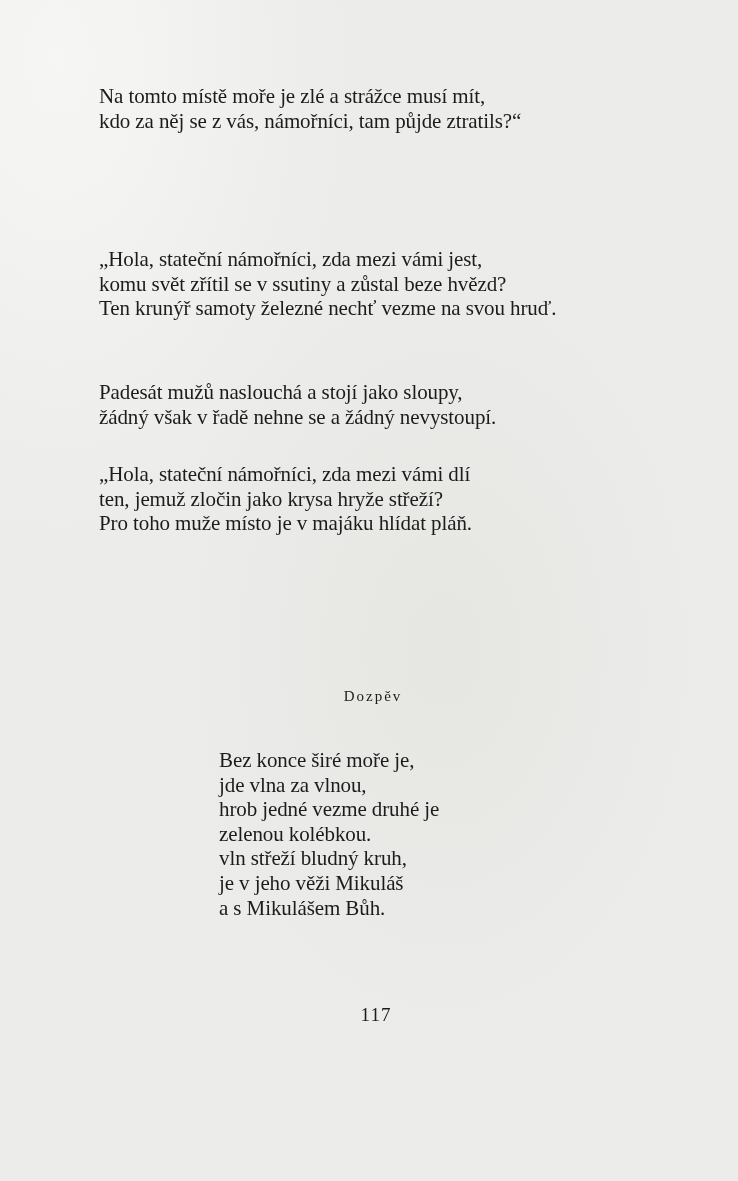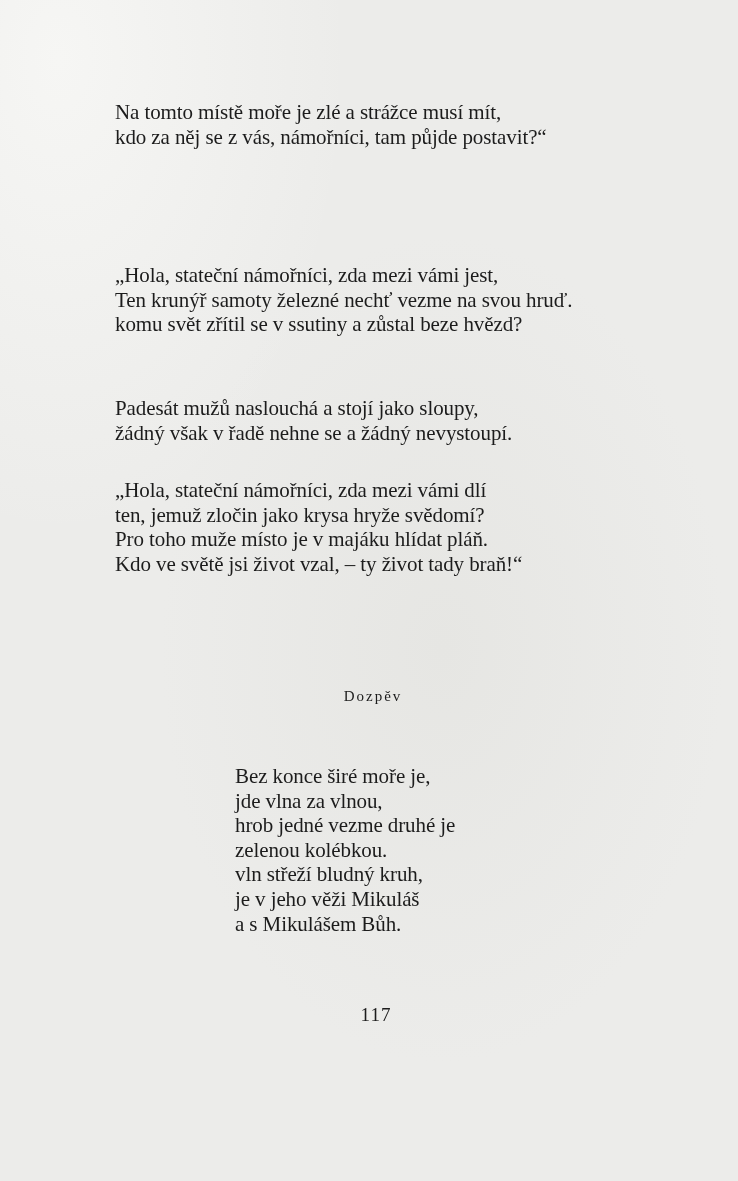--- a/index.html
+++ b/index.html
@@ -20,21 +20,21 @@
       left: 0; top: 0;
       width: 738px; height: 1181px;
       background:
         radial-gradient(ellipse at 8% 5%, #f6f6f4 0%, rgba(246,246,244,0) 30%),
         radial-gradient(ellipse at 60% 55%, #e6e6e3 0%, rgba(230,230,227,0) 45%),
         #ececea;
     }
     .stanza {
       position: absolute;
       left: 99px;
-      margin: 16px;
+      margin: 0;
       font-family: Liberation Serif, serif;
     }
     .line {
       display: block;
       font-size: 21px;
       line-height: 24.6px;
       white-space: nowrap;
       letter-spacing: -0.1px;
     }
     .s1 { top: 84px; }
@@ -67,40 +67,39 @@
       box-sizing: border-box;
     }
   </style>
 </head>
 <body>
 
 <div class="page">
 
   <div class="stanza s1">
     <span class="line">Na tomto místě moře je zlé a strážce musí mít,</span>
-    <span class="line">kdo za něj se z vás, námořníci, tam půjde postavit?“</span>
+    <span class="line">kdo za něj se z vás, námořníci, tam půjde ztratils?“</span>
   </div>
 
 
   <div class="stanza s3">
     <span class="line">„Hola, stateční námořníci, zda mezi vámi jest,</span>
+    <span class="line">komu svět zřítil se v ssutiny a zůstal beze hvězd?</span>
     <span class="line">Ten krunýř samoty železné nechť vezme na svou hruď.</span>
-    <span class="line">komu svět zřítil se v ssutiny a zůstal beze hvězd?</span>
   </div>
 
   <div class="stanza s4">
     <span class="line">Padesát mužů naslouchá a stojí jako sloupy,</span>
     <span class="line">žádný však v řadě nehne se a žádný nevystoupí.</span>
   </div>
 
   <div class="stanza s5">
     <span class="line">„Hola, stateční námořníci, zda mezi vámi dlí</span>
-    <span class="line">ten, jemuž zločin jako krysa hryže svědomí?</span>
+    <span class="line">ten, jemuž zločin jako krysa hryže střeží?</span>
     <span class="line">Pro toho muže místo je v majáku hlídat pláň.</span>
-    <span class="line">Kdo ve světě jsi život vzal, – ty život tady braň!“</span>
   </div>
 
   <div class="stanza s6">
   </div>
 
   <div class="section-title">Dozpěv</div>
 
   <div class="stanza s7">
     <span class="line">Bez konce širé moře je,</span>
     <span class="line">jde vlna za vlnou,</span>

